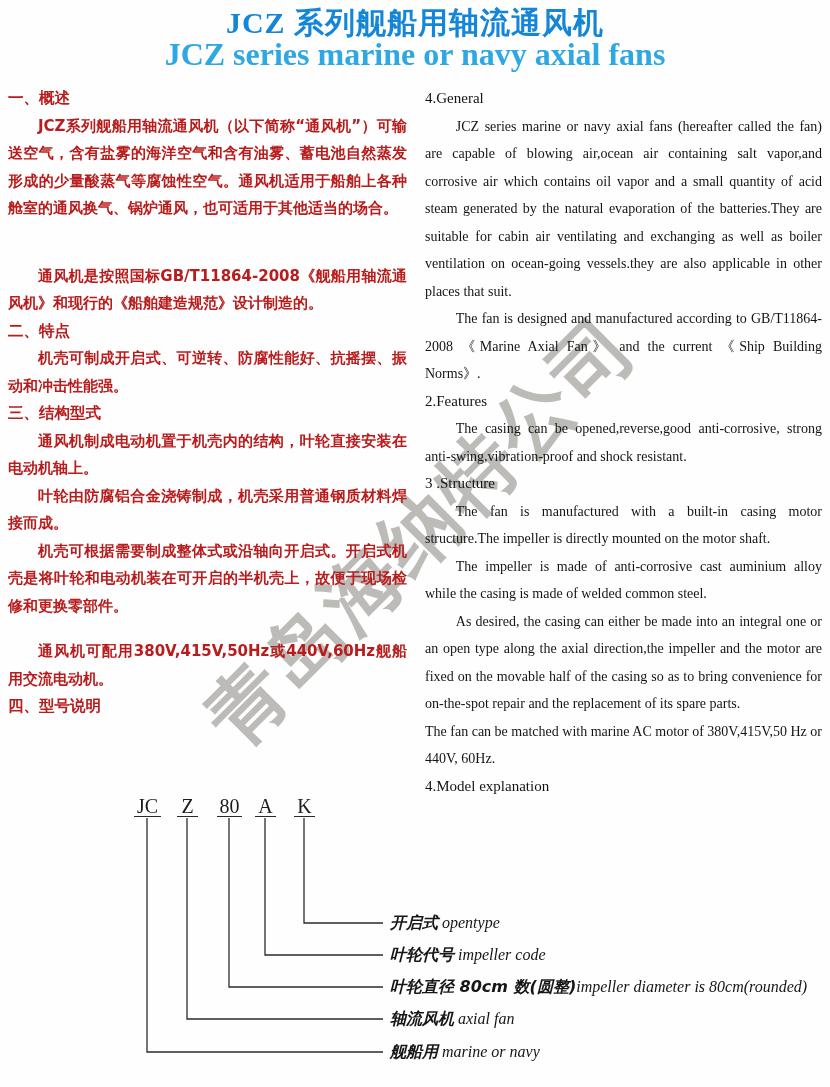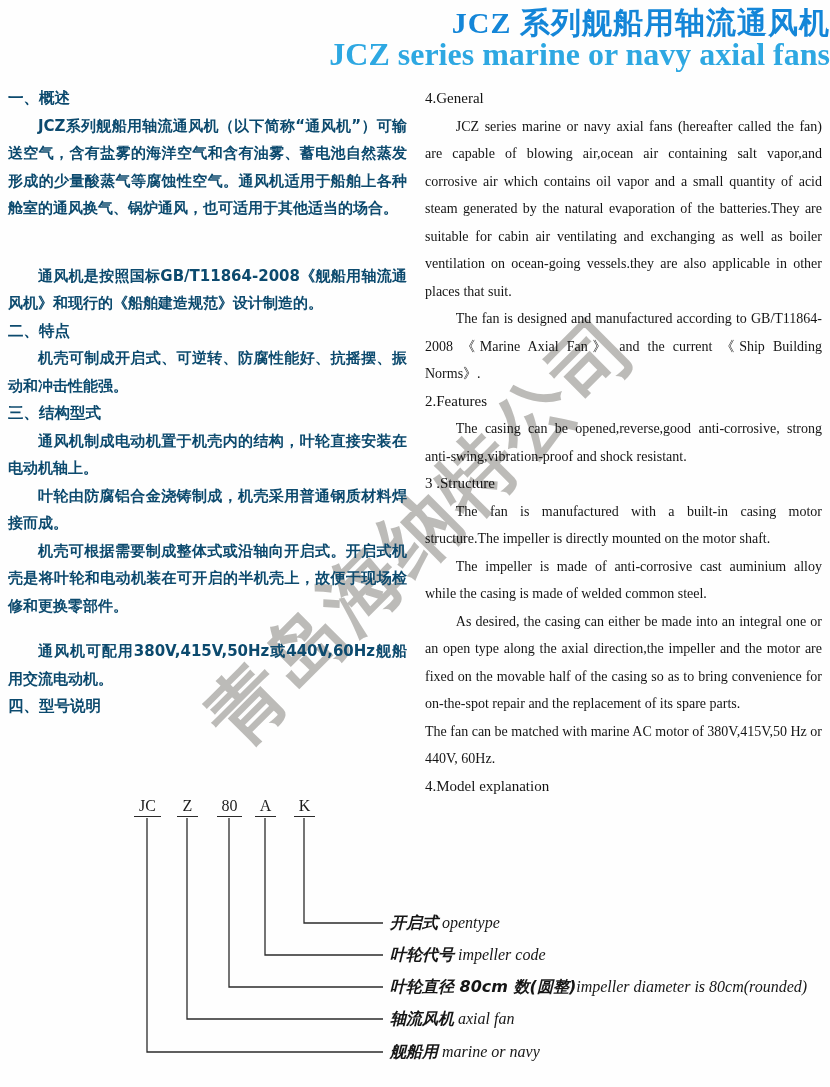--- a/index.html
+++ b/index.html
@@ -21,60 +21,60 @@
     font-family:"DejaVu Sans","Liberation Sans",sans-serif;
     font-weight:bold;
     font-size:78px;
     letter-spacing:3px;
     color:var(--watermark,#7d7b75);
     opacity:0.5;
     pointer-events:none;
     z-index:1;
   }
   
-  .hdr{position:absolute;left:0;top:6px;width:830px;text-align:right;z-index:2;}
+  .hdr{position:absolute;left:0;top:6px;width:830px;text-align:center;z-index:2;}
   .title-zh{
     font-size:30px;font-weight:bold;line-height:34px;
     color:var(--title-zh,#1486d8);
     font-family:"Liberation Serif","DejaVu Serif",serif;
     letter-spacing:1px;
   }
   .title-en{
     font-size:32px;font-weight:bold;line-height:28px;
     color:var(--title-en,#2ea8e2);
     font-family:"Liberation Serif","DejaVu Serif",serif;
   }
   
   .col{position:absolute;top:85px;z-index:2;text-align:justify;}
   .col-zh{
     left:8px;width:399px;
     font-size:15px;line-height:27.5px;
     font-family:"DejaVu Sans","Liberation Sans",sans-serif;
     font-weight:bold;
-    color:#0c4a6e;
+    color:#b91c1c;
   }
   .col-zh h3{margin:0;font-size:15.5px;font-weight:bold;line-height:27.5px;}
   .col-zh p{margin:0;text-indent:2em;}
   .col-zh p.gap-lg{margin-top:40px;}
   .col-zh p.gap-sm{margin-top:18px;}
   .col-en{
     left:425px;width:397px;
     font-size:14px;line-height:27.5px;
     font-family:"Liberation Serif","DejaVu Serif",serif;
     color:#141414;
   }
   .col-en h3{margin:0;font-size:15px;font-weight:normal;line-height:27.5px;text-align:left;}
   .col-en p{margin:0;text-indent:2.2em;}
   .col-en p.noindent{text-indent:0;}
   
   .diagram{position:absolute;left:0;top:0;width:830px;height:1087px;z-index:2;}
   .code{
     position:absolute;top:797px;height:19px;
     text-align:center;
-    font-size:16px;font-family:"Liberation Serif","DejaVu Serif",serif;
+    font-size:20px;font-family:"Liberation Serif","DejaVu Serif",serif;
     color:#1c1c1c;
     border-bottom:1.5px solid #2a2a2a;
     line-height:18px;
   }
   .code.c0{left:134px;width:27px;}
   .code.c1{left:177px;width:21px;}
   .code.c2{left:217px;width:25px;}
   .code.c3{left:255px;width:21px;}
   .code.c4{left:294px;width:21px;}
   .dlines{position:absolute;left:0;top:780px;}

